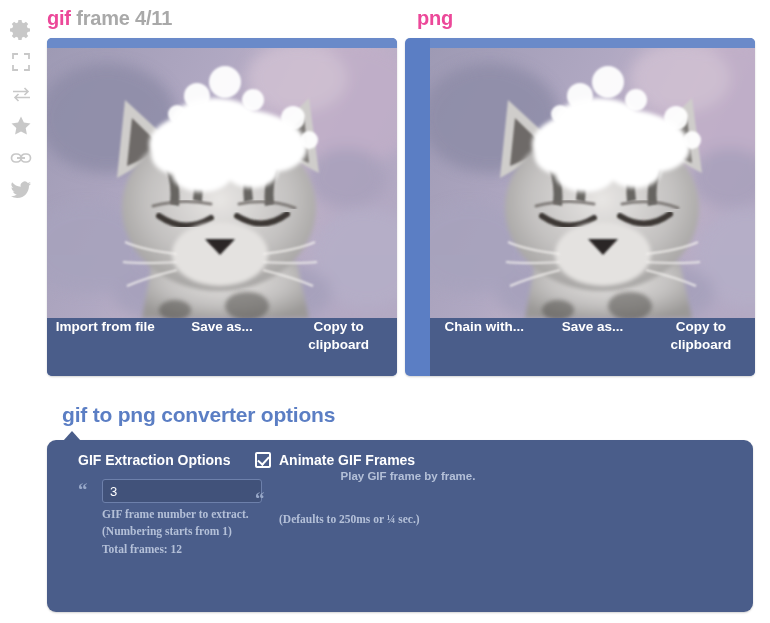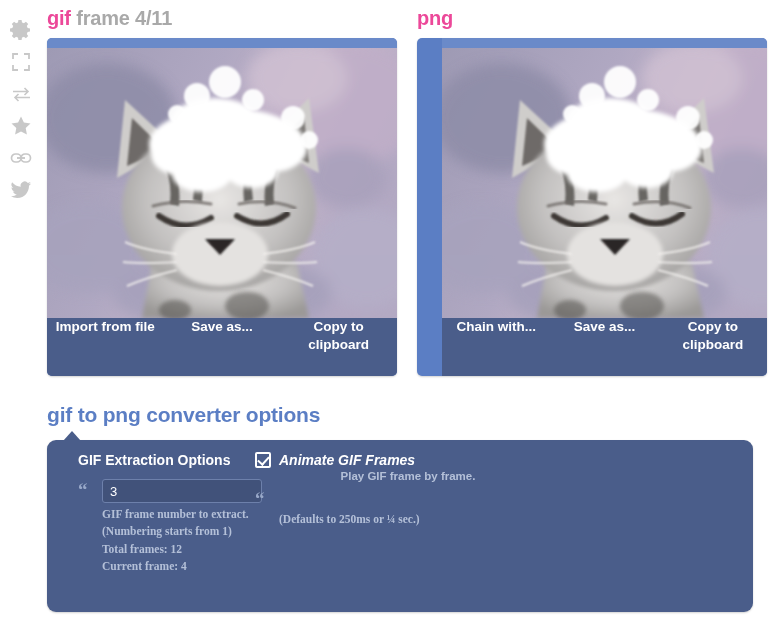--- a/index.html
+++ b/index.html
@@ -42,21 +42,21 @@
     background: #4a5d8a;
   }
   .card-btn {
     flex: 1 1 0; text-align: center; color: #ffffff;
     font-size: 13.5px; font-weight: bold; line-height: 1.35;
     padding: 0 4px; cursor: pointer; user-select: none;
   }
 
   
   .section-title {
-    position: absolute; left: 47px; top: 403px;
+    position: absolute; left: 62px; top: 403px;
     font-size: 21px; font-weight: bold; color: #5b7ec4;
     letter-spacing: -0.2px; white-space: nowrap;
   }
   .opts-panel {
     position: absolute; left: 47px; top: 440px;
     width: 706px; height: 172px;
     background: #4a5d8a; border-radius: 9px;
     box-shadow: 0 1px 2px rgba(0,0,0,.18);
   }
   .opts-tail {
@@ -94,21 +94,21 @@
   .checkbox {
     width: 16px; height: 16px; border: 2px solid #ffffff; border-radius: 2px;
     margin-right: 8px; position: relative; flex: 0 0 auto; cursor: pointer;
     background: transparent;
   }
   .checkbox::after {
     content: ""; position: absolute; left: 3px; top: 0px;
     width: 5px; height: 9px; border: solid #ffffff;
     border-width: 0 2px 2px 0; transform: rotate(42deg);
   }
-  .check-label { color: #ffffff; font-size: 14px; font-weight: bold; white-space: nowrap; font-style: italic; }
+  .check-label { color: #ffffff; font-size: 14px; font-weight: bold; white-space: nowrap; }
   .sub-hint {
     color: #b4c0d8; font-size: 11.5px; font-weight: bold;
     margin-left: 26px; margin-top: 2px; margin-bottom: 11px; white-space: nowrap; text-align: center;
   }
 </style>
 </head>
 <body>
 
 <div id="app">
 
@@ -257,21 +257,21 @@
         <ellipse cx="128" cy="262" rx="16" ry="10"></ellipse>
       </g>
     </svg>
     <div class="card-actions">
       <div class="card-btn">Import from file</div>
       <div class="card-btn">Save as...</div>
       <div class="card-btn">Copy to clipboard</div>
     </div>
   </div>
 
-  <div class="card" style="left:417px; top:38px;padding-left:25px;">
+  <div class="card" style="left:405px; top:38px;padding-left:25px;">
     <div class="card-topbar"></div>
     <svg class="card-img" viewBox="0 0 350 270" preserveAspectRatio="none">
       <defs>
         <linearGradient id="pbgB" x1="0" y1="0" x2="1" y2="0.4">
           <stop offset="0%" stop-color="#9e9ab4"></stop>
           <stop offset="45%" stop-color="#b0a8c2"></stop>
           <stop offset="70%" stop-color="#c5b6ca"></stop>
           <stop offset="100%" stop-color="#b3a9c3"></stop>
         </linearGradient>
         <radialGradient id="pfur" cx="50%" cy="45%" r="62%">
@@ -366,21 +366,20 @@
     <div class="opt-col left">
       <div class="opt-head">GIF Extraction Options</div>
       <div class="field-row">
         <span class="quote">“</span>
         <input class="text-input" style="width: 160px;" value="3">
       </div>
       <div class="hint">
         <div>GIF frame number to extract.</div>
         <div>(Numbering starts from 1)</div>
         <div>Total frames: 12</div>
-        <div>Current frame: 4</div>
       </div>
     </div>
 
     <div class="opt-col right">
       <div class="check-row">
         <span class="checkbox"></span>
         <span class="check-label">Animate GIF Frames</span>
       </div>
       <div class="sub-hint">Play GIF frame by frame.</div>
       <div class="field-row">

